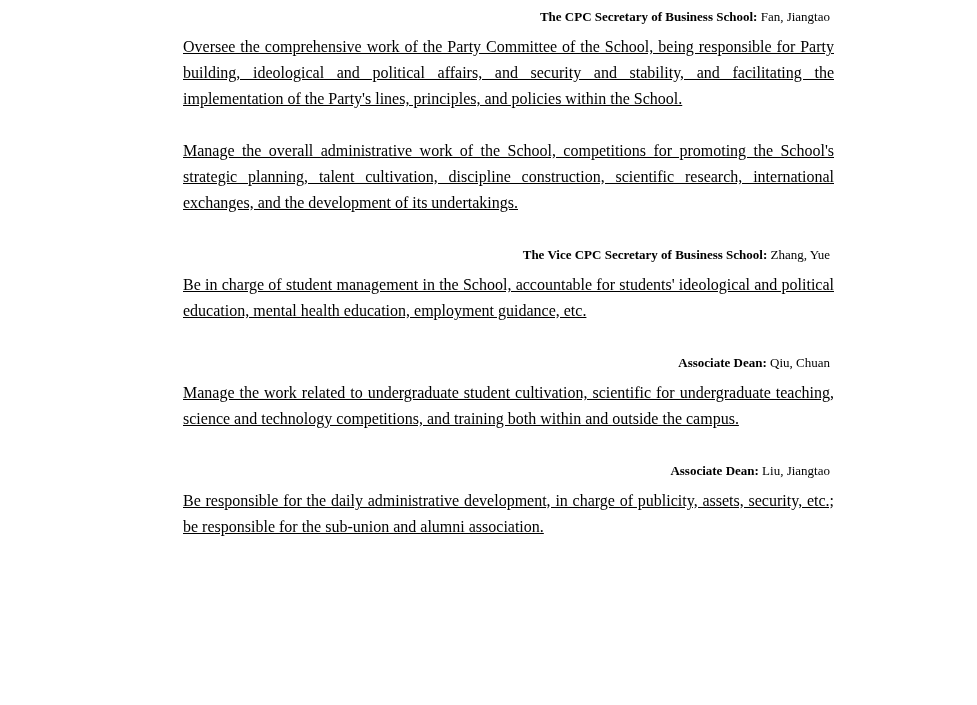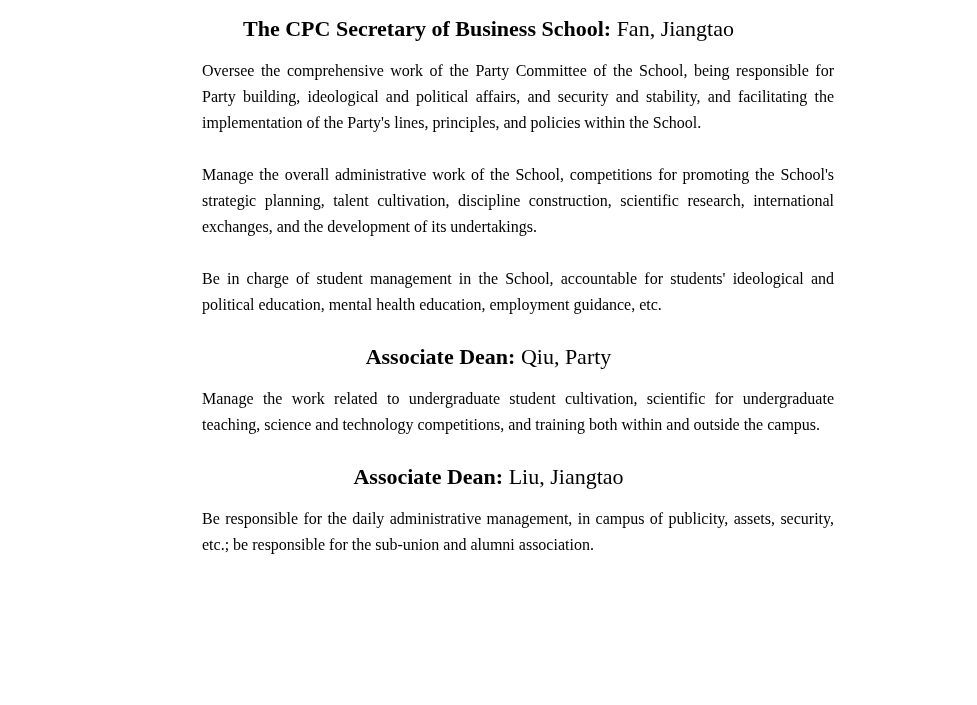--- a/index.html
+++ b/index.html
@@ -25,32 +25,33 @@
     line-height: 26px;
     color: #000000;
   }
   .role-section {
     margin: 0 0 26px 0;
   }
   .role-section:last-child {
     margin-bottom: 0;
   }
   .role-heading {
-    margin: 16px;
-    font-size: 22px;
+    margin: 4px;
+    font-size: 13px;
     font-weight: normal;
     line-height: 26px;
-    text-align: center;
+    text-align: right;
   }
   .role-title {
     font-weight: bold;
   }
   .role-description {
-    margin: 0 0 0 59px;
+    margin: 0 0 0 40px;
     text-align: justify;
+    text-decoration: underline;
   }
 </style>
 </head>
 <body>
 
 <div class="page">
   <main class="content">
 
     <section class="role-section">
       <h2 class="role-heading">
@@ -58,36 +59,40 @@
         <span class="role-name">Fan, Jiangtao</span>
       </h2>
       <p class="role-description">Oversee the comprehensive work of the Party Committee of the School, being responsible for Party building, ideological and political affairs, and security and stability, and facilitating the implementation of the Party's lines, principles, and policies within the School.</p>
     </section>
 
     <section class="role-section">
       <p class="role-description">Manage the overall administrative work of the School, competitions for promoting the School's strategic planning, talent cultivation, discipline construction, scientific research, international exchanges, and the development of its undertakings.</p>
     </section>
 
     <section class="role-section">
+      <h2 class="role-heading">
+        <strong class="role-title">The Vice CPC Secretary of Business School:</strong>
+        <span class="role-name">Zhang, Yue</span>
+      </h2>
       <p class="role-description">Be in charge of student management in the School, accountable for students' ideological and political education, mental health education, employment guidance, etc.</p>
     </section>
 
     <section class="role-section">
     </section>
 
     <section class="role-section">
       <h2 class="role-heading">
         <strong class="role-title">Associate Dean:</strong>
-        <span class="role-name">Qiu, Party</span>
+        <span class="role-name">Qiu, Chuan</span>
       </h2>
       <p class="role-description">Manage the work related to undergraduate student cultivation, scientific for undergraduate teaching, science and technology competitions, and training both within and outside the campus.</p>
     </section>
 
     <section class="role-section">
       <h2 class="role-heading">
         <strong class="role-title">Associate Dean:</strong>
         <span class="role-name">Liu, Jiangtao</span>
       </h2>
-      <p class="role-description">Be responsible for the daily administrative management, in campus of publicity, assets, security, etc.; be responsible for the sub-union and alumni association.</p>
+      <p class="role-description">Be responsible for the daily administrative development, in charge of publicity, assets, security, etc.; be responsible for the sub-union and alumni association.</p>
     </section>
 
   </main>
 </div>
 
 </body></html>

